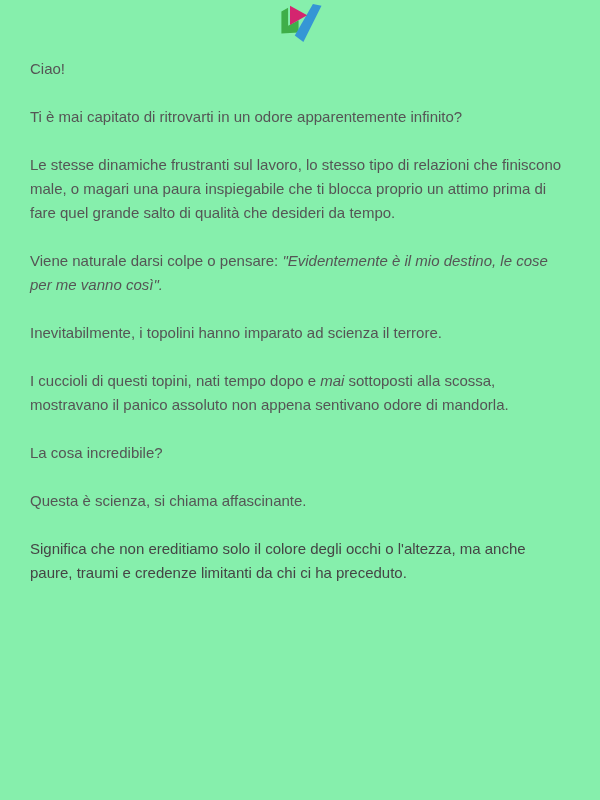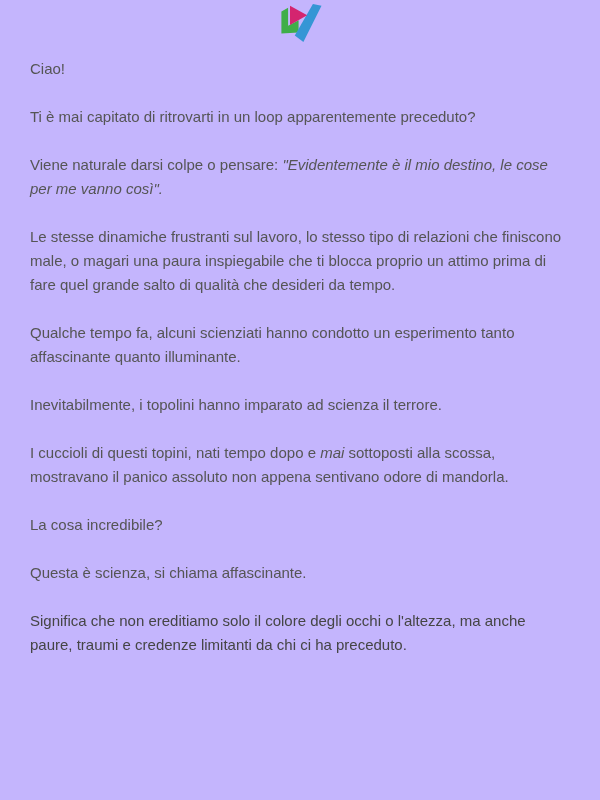--- a/index.html
+++ b/index.html
@@ -5,21 +5,21 @@
   * { box-sizing: border-box; }
   html, body {
     margin: 0;
     padding: 0;
     background: #ffffff;
   }
   .page {
     width: 600px;
     min-height: 800px;
     margin: 0 auto;
-    background: #c4b5fd;
+    background: #86efac;
     font-family: "Liberation Sans", sans-serif;
     overflow: hidden;
   }
   .logo-wrap {
     text-align: center;
     padding-top: 2px;
     height: 44px;
     line-height: 0;
   }
   .logo-wrap svg {
@@ -52,24 +52,23 @@
   <div class="logo-wrap">
     <svg viewBox="0 0 46 44" xmlns="http://www.w3.org/2000/svg">
       <polygon points="3,10 10,6 10,25 21,19 21,32 3,33" fill="#3FAE49"></polygon>
       <polygon points="36,2 45,4 26,42 17,35" fill="#3596D5"></polygon>
       <polygon points="12,4 12,24 30,14" fill="#D4256F"></polygon>
     </svg>
   </div>
 
   <div class="content">
       <p class="para"><span class="seg-normal">Ciao!</span></p>
-      <p class="para"><span class="seg-normal">Ti è mai capitato di ritrovarti in un loop apparentemente preceduto?</span></p>
+      <p class="para"><span class="seg-normal">Ti è mai capitato di ritrovarti in un odore apparentemente infinito?</span></p>
+      <p class="para"><span class="seg-normal">Le stesse dinamiche frustranti sul lavoro, lo stesso tipo di relazioni che finiscono male, o magari una paura inspiegabile che ti blocca proprio un attimo prima di fare quel grande salto di qualità che desideri da tempo.</span></p>
       <p class="para"><span class="seg-normal">Viene naturale darsi colpe o pensare: </span><span class="seg-italic">"Evidentemente è il mio destino, le cose per me vanno così".</span></p>
-      <p class="para"><span class="seg-normal">Le stesse dinamiche frustranti sul lavoro, lo stesso tipo di relazioni che finiscono male, o magari una paura inspiegabile che ti blocca proprio un attimo prima di fare quel grande salto di qualità che desideri da tempo.</span></p>
-      <p class="para"><span class="seg-normal">Qualche tempo fa, alcuni scienziati hanno condotto un esperimento tanto affascinante quanto illuminante.</span></p>
       <p class="para"><span class="seg-normal">Inevitabilmente, i topolini hanno imparato ad scienza il terrore.</span></p>
       <p class="para"><span class="seg-normal">I cuccioli di questi topini, nati tempo dopo e </span><span class="seg-italic">mai</span><span class="seg-normal"> sottoposti alla scossa, mostravano il panico assoluto non appena sentivano odore di mandorla.</span></p>
       <p class="para"><span class="seg-normal">La cosa incredibile?</span></p>
       <p class="para"><span class="seg-normal">Questa è scienza, si chiama affascinante.</span></p>
       <p class="para"><span class="seg-bold">Significa che non ereditiamo solo il colore degli occhi o l'altezza, ma anche paure, traumi e credenze limitanti da chi ci ha preceduto.</span></p>
     </div>
 
 </div>
 
 </body></html>

